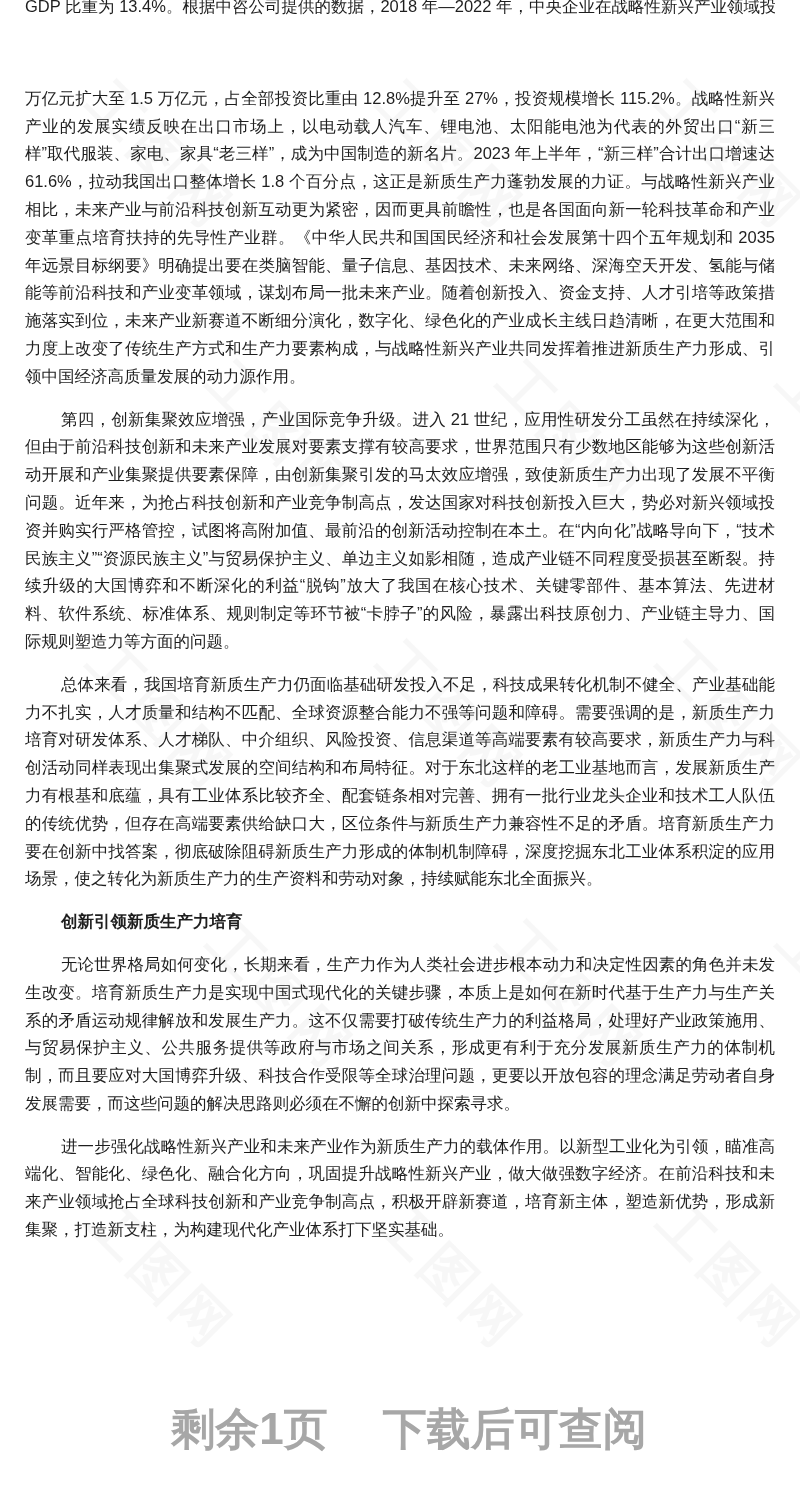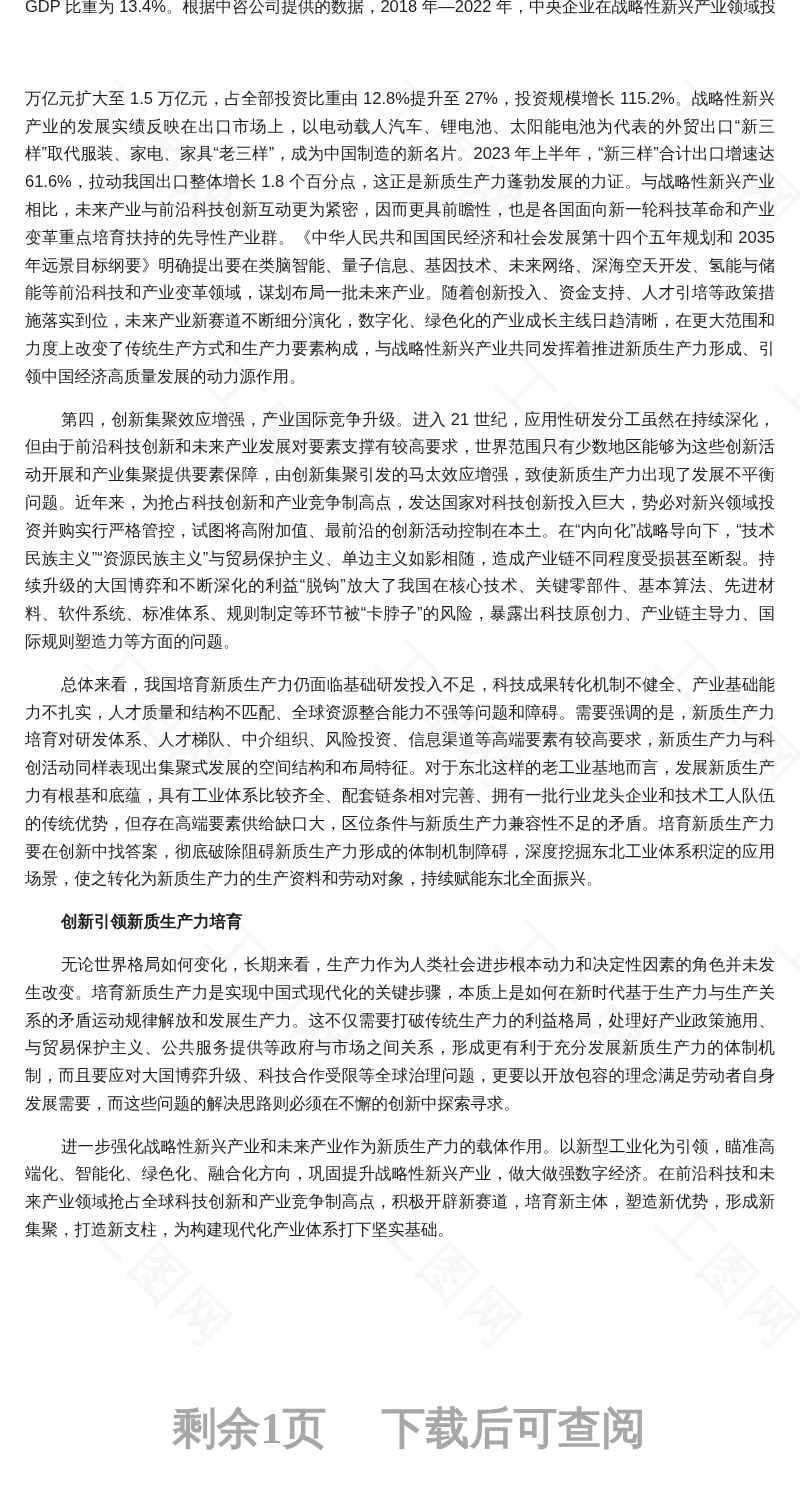--- a/index.html
+++ b/index.html
@@ -51,21 +51,21 @@
     text-indent: 36px;
     text-align: left;
   }
   .preview-footer {
     position: absolute;
     top: 1400px;
     left: 0;
     width: 800px;
     z-index: 1;
     text-align: center;
-    font-family: Liberation Serif, serif;
+    font-family: Liberation Sans, sans-serif;
     font-weight: bold;
     font-size: 44px;
     line-height: 58px;
     color: #a7a7a7;
     padding-left: 18px;
     box-sizing: border-box;
     white-space: nowrap;
   }
   .preview-footer .download-hint { margin-left: 55px; }
 </style>

